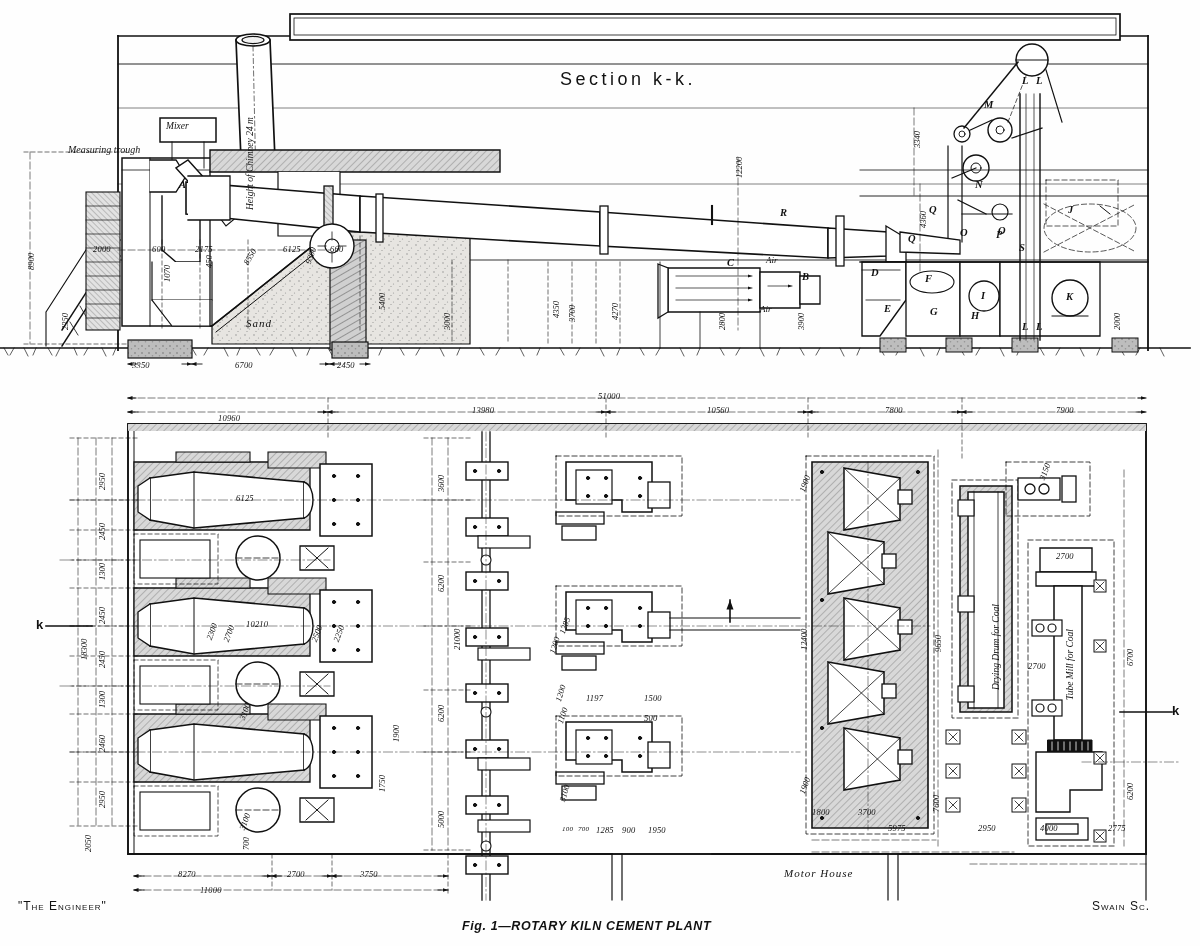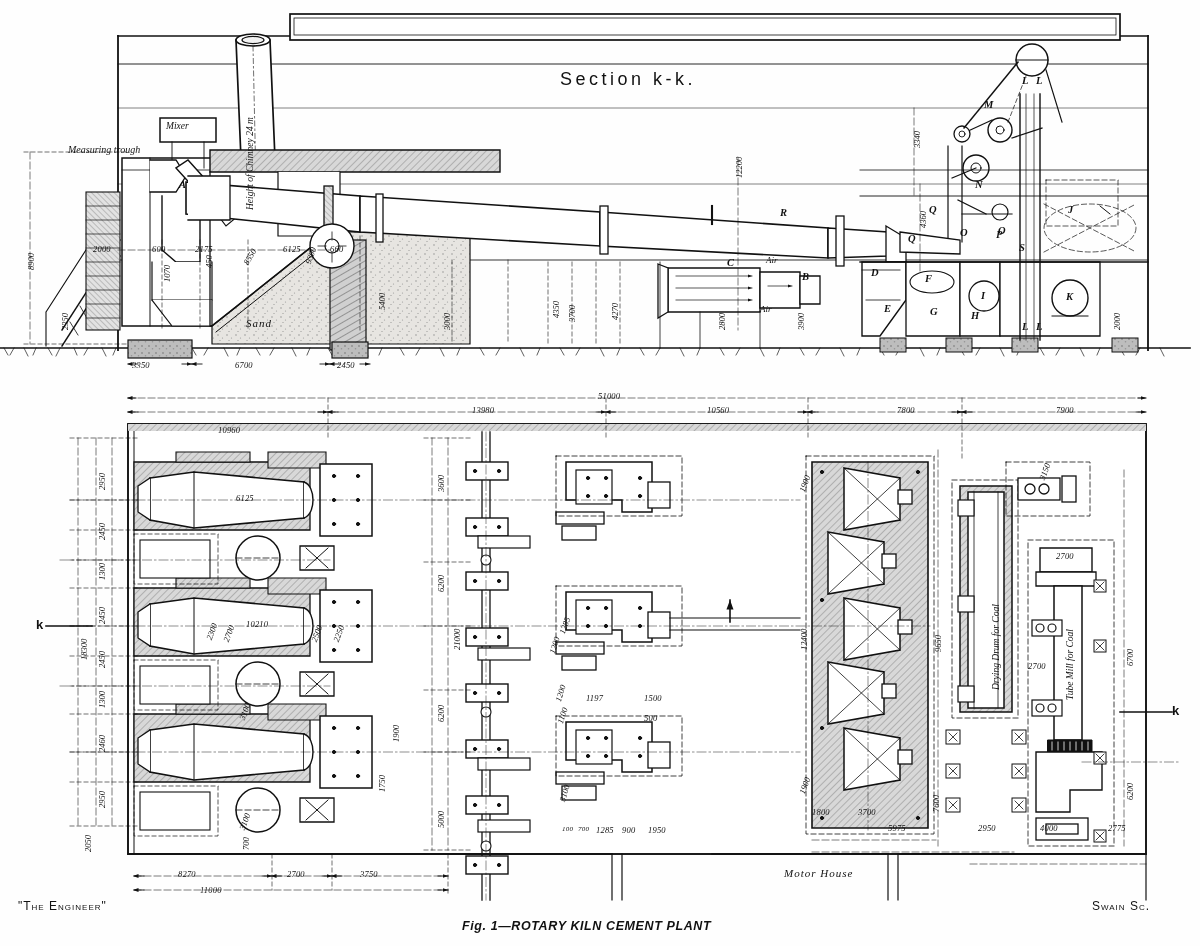--- a/index.html
+++ b/index.html
@@ -662,24 +662,24 @@
 <div class="lbl dim" style="left:93px;top:245px;">2000</div>
 <div class="lbl dim" style="left:152px;top:245px;">600</div>
 <div class="lbl dim" style="left:195px;top:245px;">2175</div>
 <div class="lbl dim" style="left:283px;top:245px;">6125</div>
 <div class="lbl dim" style="left:330px;top:245px;">660</div>
 <div class="lbl dim" style="left:132px;top:361px;">3350</div>
 <div class="lbl dim" style="left:235px;top:361px;">6700</div>
 <div class="lbl dim" style="left:337px;top:361px;">2450</div>
 
 <div class="lbl dim" style="left:598px;top:392px;">51000</div>
-<div class="lbl dim" style="left:218px;top:426px;">10960</div>
+<div class="lbl dim" style="left:218px;top:414px;">10960</div>
 <div class="lbl dim" style="left:472px;top:406px;">13980</div>
 <div class="lbl dim" style="left:707px;top:406px;">10560</div>
-<div class="lbl dim" style="left:885px;top:406px;margin-left:12px;">7800</div>
+<div class="lbl dim" style="left:885px;top:406px;">7800</div>
 <div class="lbl dim" style="left:1043px;top:406px;margin-left:13px;">7900</div>
 
 <div class="lbl dimv" style="left:80px;top:660px;transform:rotate(-90deg);">18300</div>
 <div class="lbl dimv" style="left:98px;top:490px;transform:rotate(-90deg);">2950</div>
 <div class="lbl dimv" style="left:98px;top:540px;transform:rotate(-90deg);">2450</div>
 <div class="lbl dimv" style="left:98px;top:580px;transform:rotate(-90deg);">1300</div>
 <div class="lbl dimv" style="left:98px;top:624px;transform:rotate(-90deg);">2450</div>
 <div class="lbl dimv" style="left:98px;top:668px;transform:rotate(-90deg);">2450</div>
 <div class="lbl dimv" style="left:98px;top:708px;transform:rotate(-90deg);">1300</div>
 <div class="lbl dimv" style="left:98px;top:752px;transform:rotate(-90deg);">2460</div>

